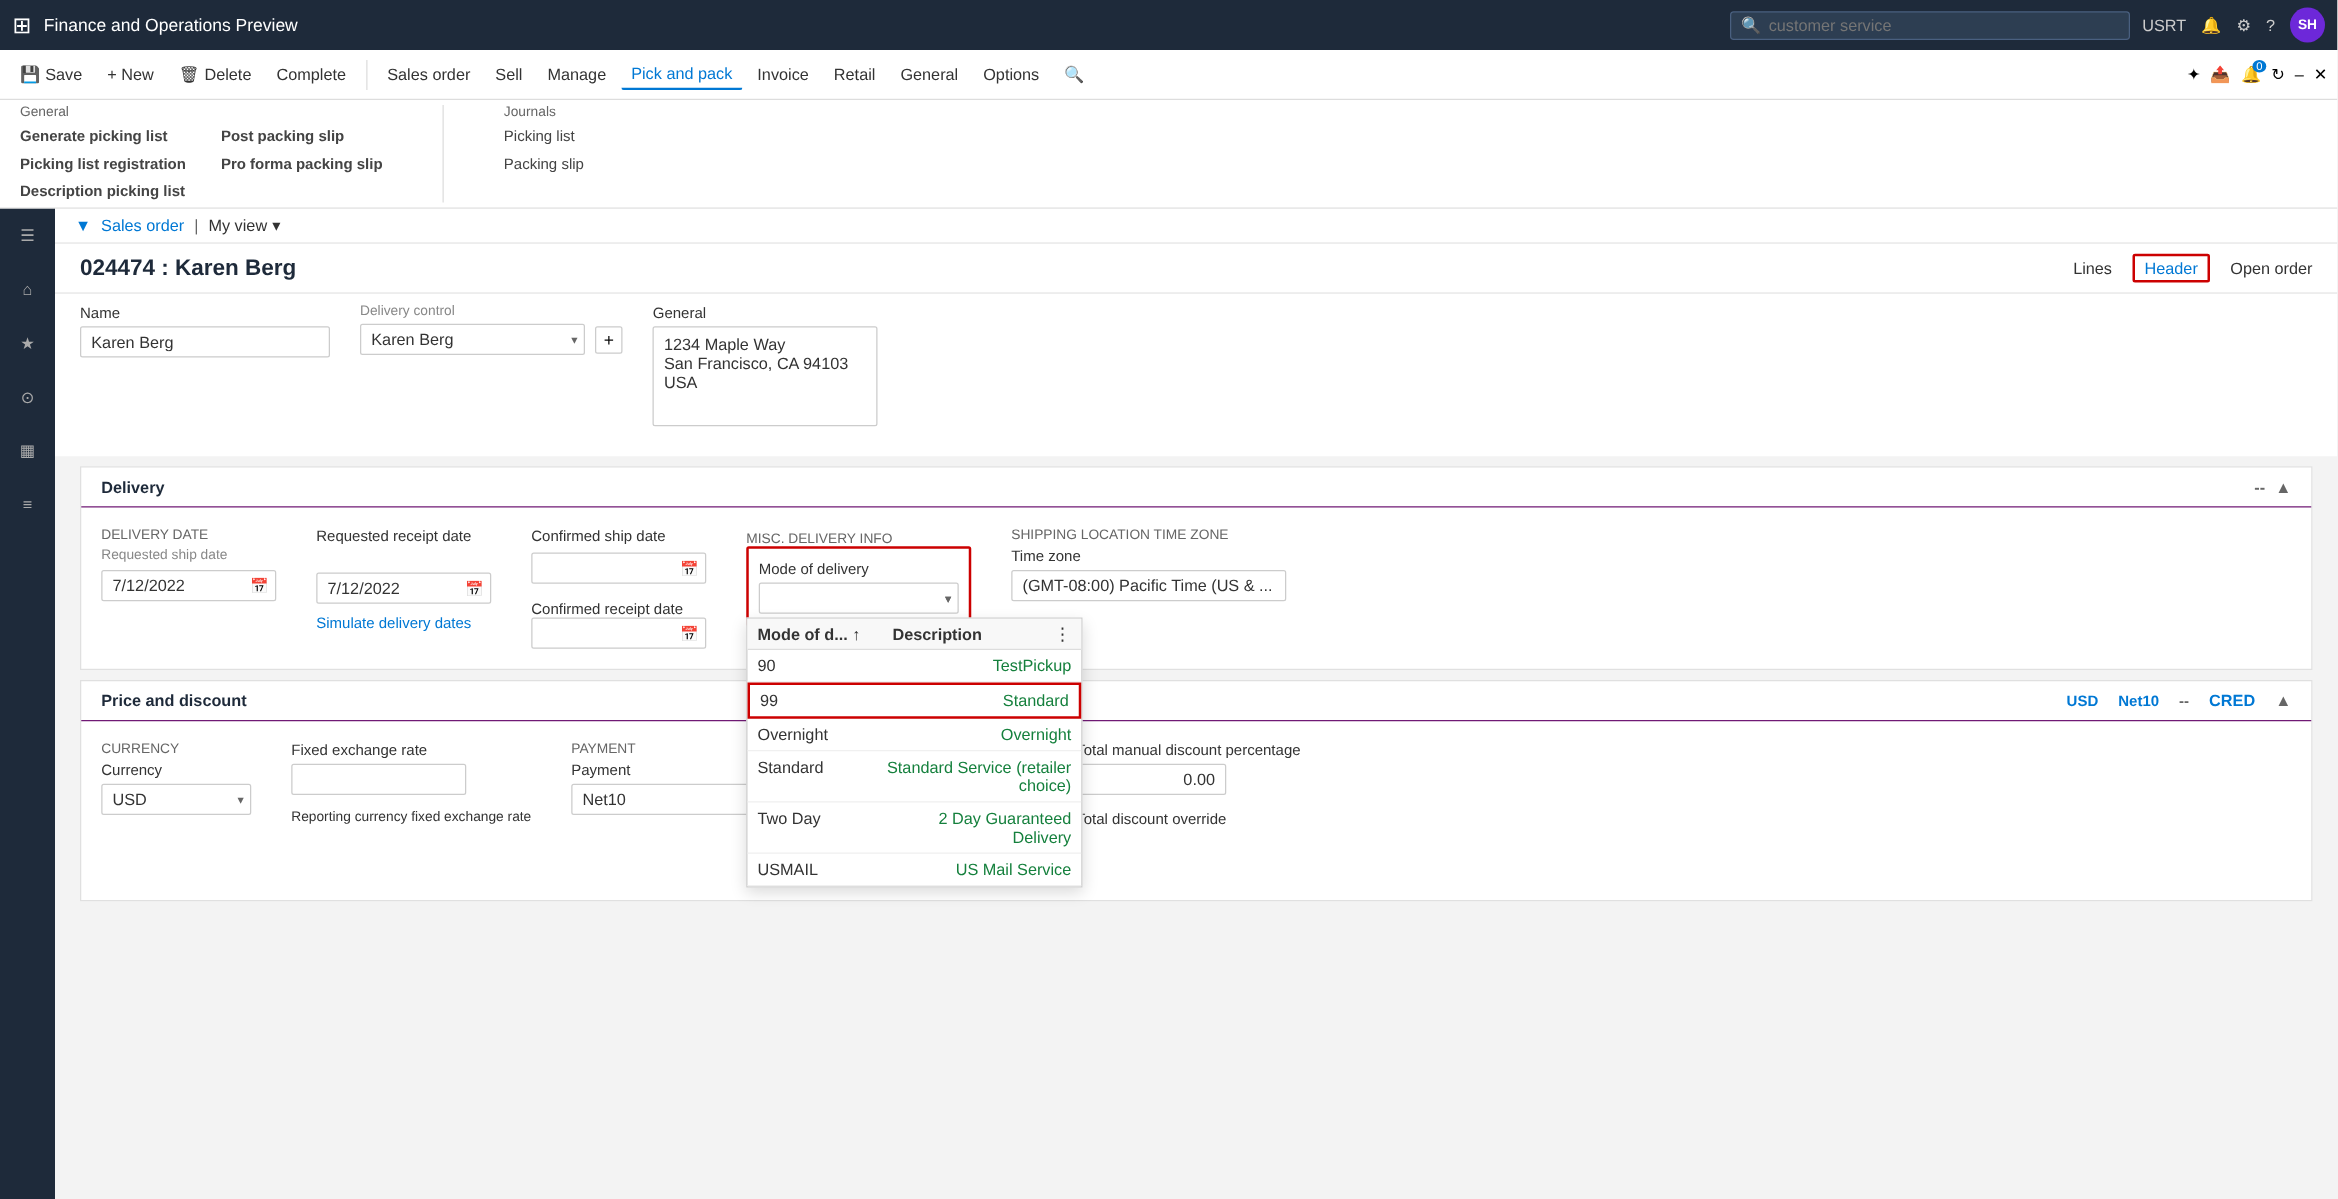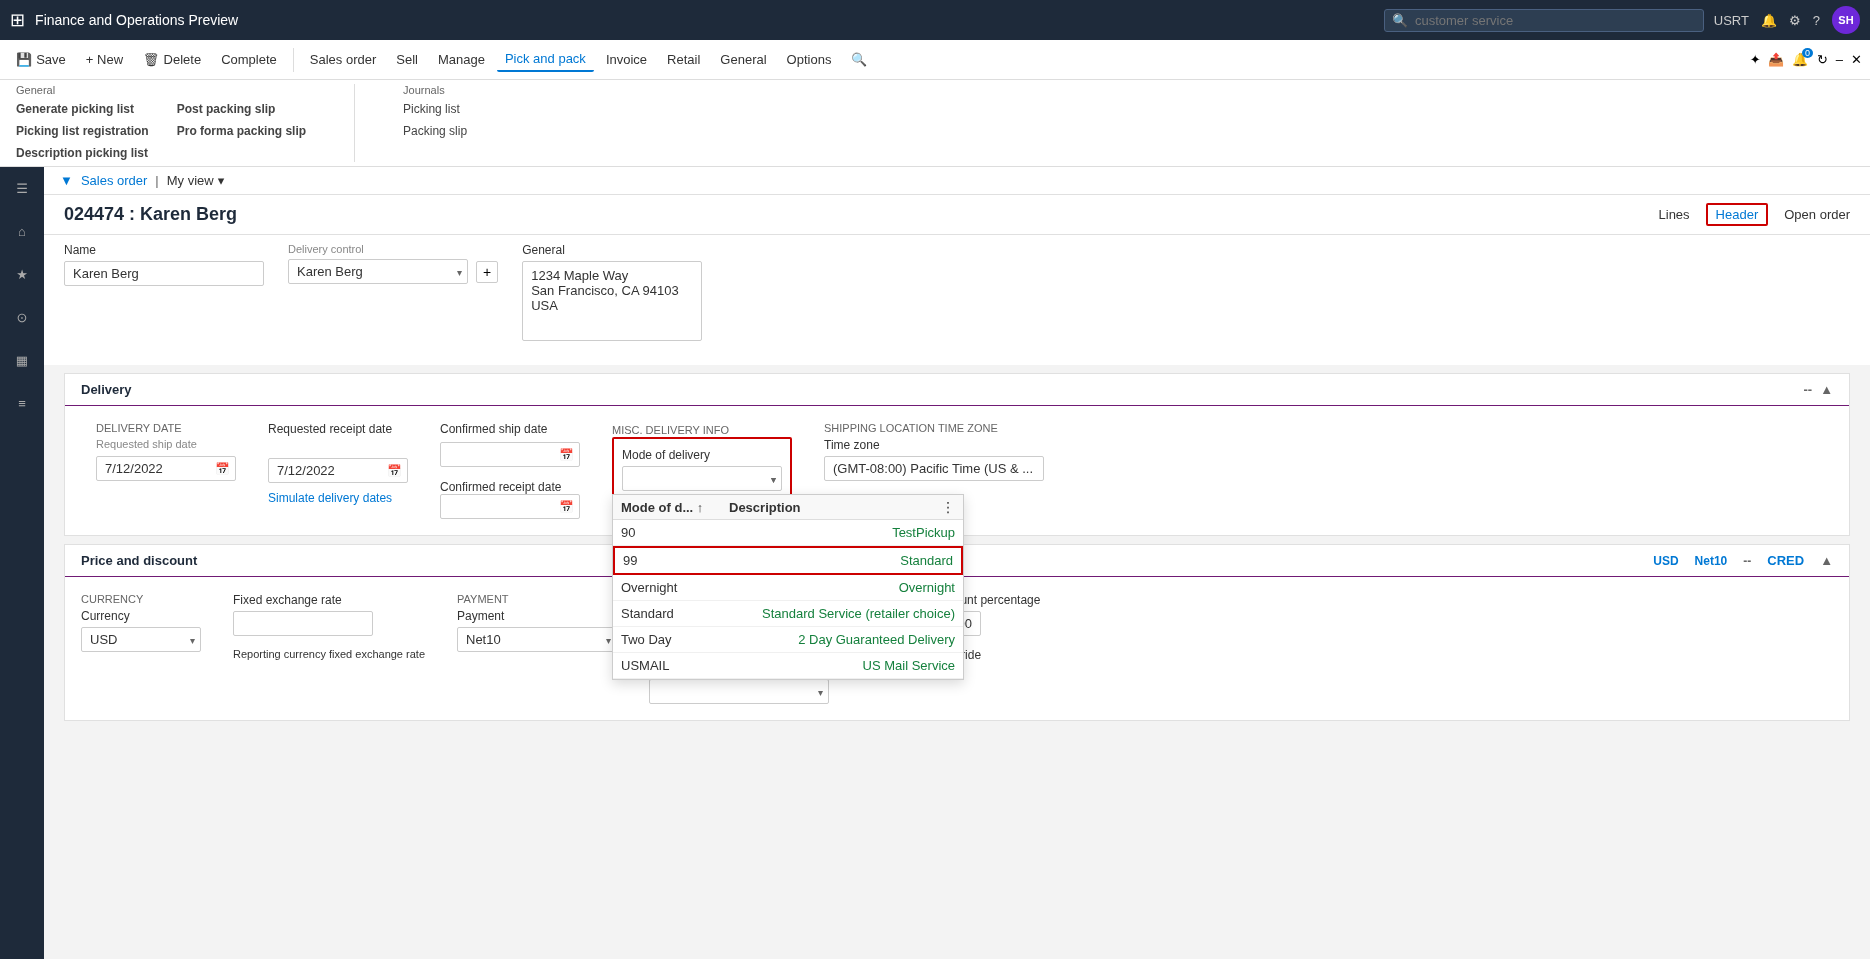--- a/index.html
+++ b/index.html
@@ -176,21 +176,21 @@
     .simulate-link { color: #0078d4; cursor: pointer; font-size: 12px; margin-top: 4px; }
     .delivery-sub-label { font-size: 11px; color: #888; margin-bottom: 2px; }
 
     
     .mode-dropdown-overlay {
       position: absolute;
       background: #fff;
       border: 1px solid #ccc;
       box-shadow: 0 4px 12px rgba(0,0,0,0.15);
       z-index: 100;
-      width: 352px;
+      width: 269px;
     }
     .mode-dropdown-header {
       display: flex;
       background: #f8f8f8;
       border-bottom: 1px solid #ddd;
       padding: 4px 8px;
       font-size: 12px;
       color: #333;
       gap: 8px;
       align-items: center;
@@ -379,21 +379,21 @@
 
     <div class="card" style="margin:8px 20px 0;">
       <div class="card-header">
         <span>Delivery</span>
         <div style="display:flex;gap:8px;align-items:center;">
           <span style="color:#666;">--</span>
           <span style="color:#666;">▲</span>
         </div>
       </div>
       <div class="card-body">
-        <div style="display:flex;gap:32px;flex-wrap:wrap;margin-left:15px;">
+        <div style="display:flex;gap:32px;flex-wrap:wrap;">
 
           <div class="form-group">
             <label class="form-label">DELIVERY DATE</label>
             <label class="delivery-sub-label" style="font-size:11px;color:#888;">Requested ship date</label>
             <div class="form-date-wrapper">
               <input class="form-input" type="text" value="7/12/2022" style="width: 140px;">
               <span class="form-date-icon">📅</span>
             </div>
           </div>
 

